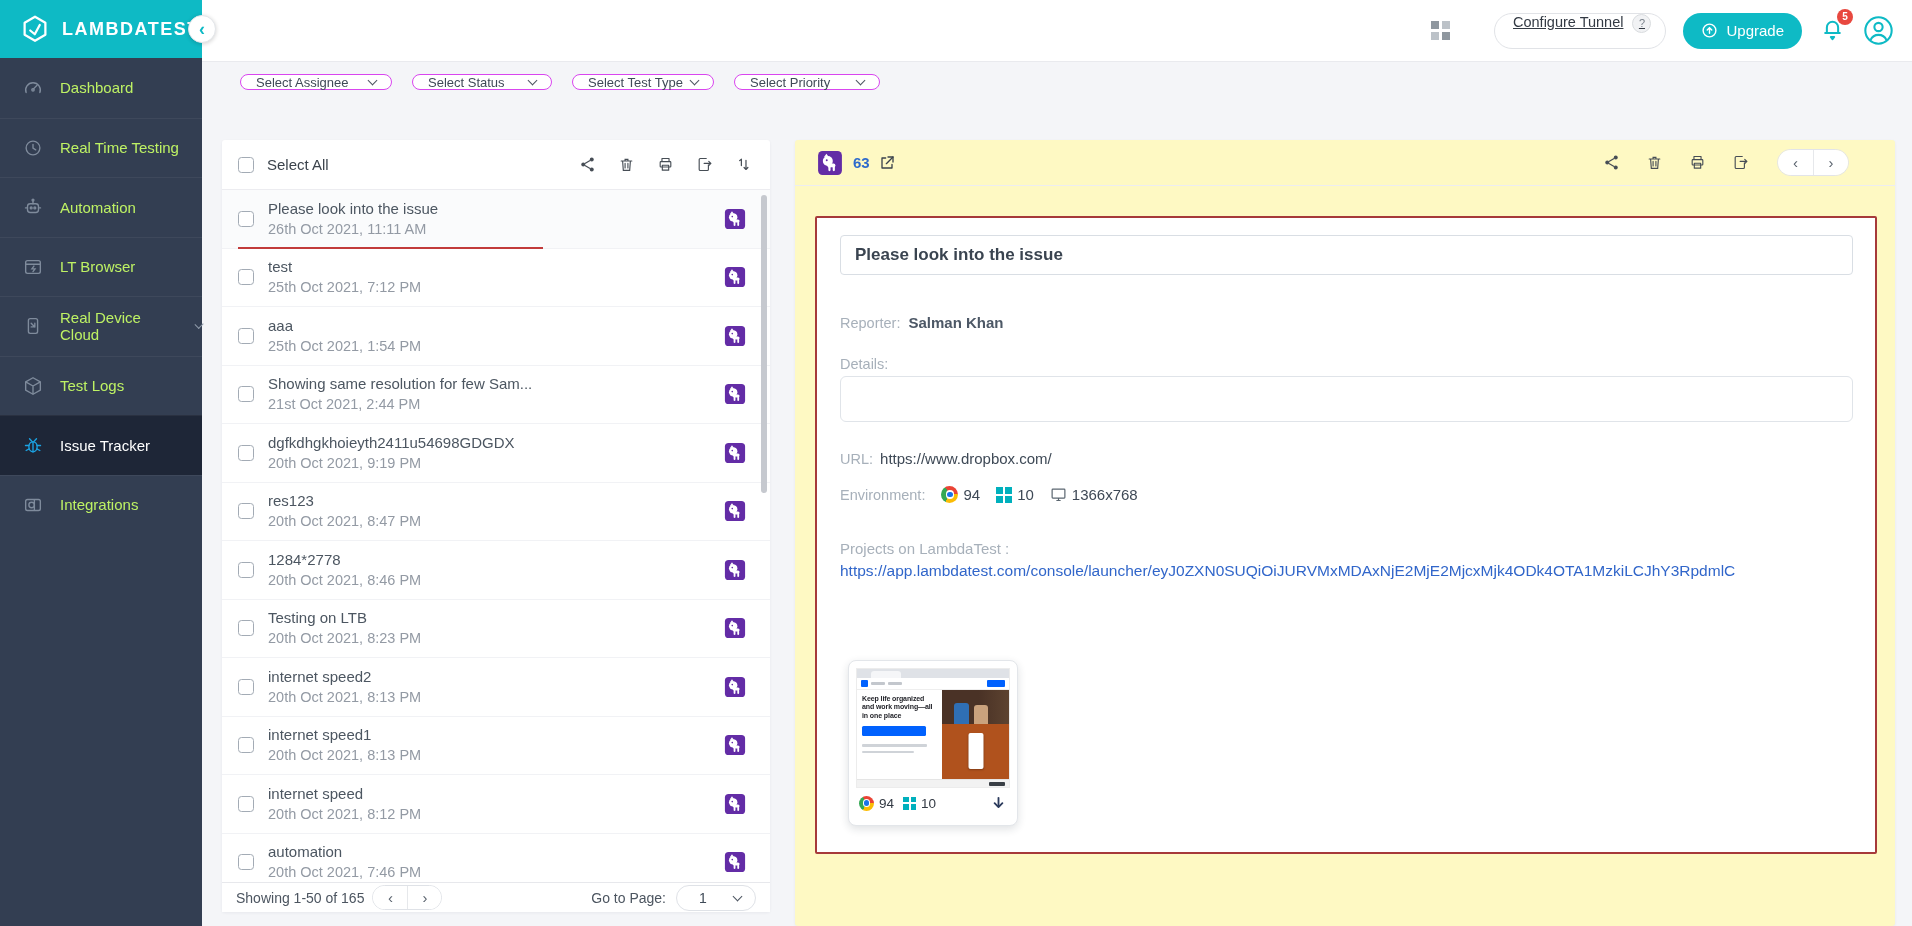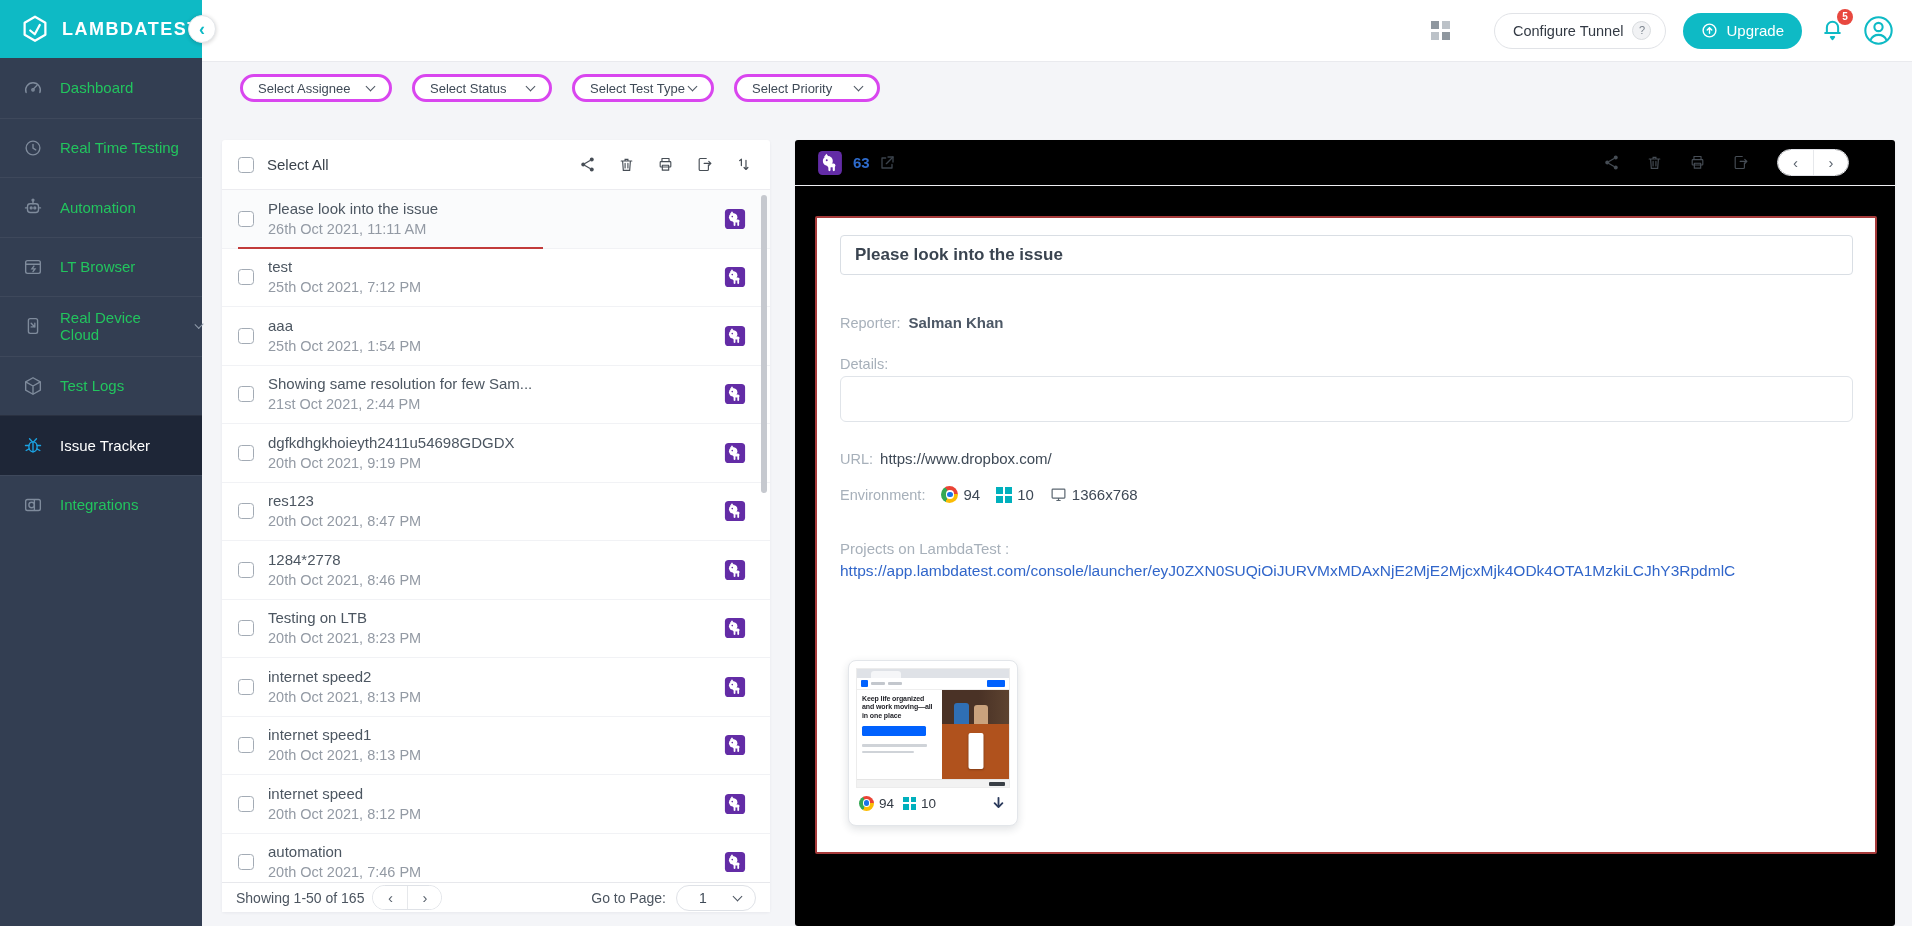--- a/index.html
+++ b/index.html
@@ -10,47 +10,47 @@
   
   .sidebar { position:absolute; left:0; top:0; width:202px; height:926px; background:#333e52; z-index:5; }
   .logo-band { height:58px; background:#0ebac5; display:flex; align-items:center; padding-left:20px; gap:12px; }
   .logo-band svg { flex:0 0 auto; }
   .logo-text { color:#fff; font-weight:bold; font-size:18px; letter-spacing:1.5px; }
   .collapse-btn { position:absolute; left:188px; top:15px; width:28px; height:28px; border-radius:50%;
     background:#fff; border:1px solid #e3e6ea; box-shadow:0 1px 4px rgba(0,0,0,.18); color:#0ebac5;
     font-size:18px; font-weight:bold; line-height:25px; text-align:center; cursor:pointer; z-index:9; }
   .side-nav { position:absolute; top:58px; left:0; right:0; }
   .side-item { height:59.5px; display:flex; align-items:center; padding-left:22px; gap:16px;
-    color:#22c55e; font-size:15px; border-top:1px solid rgba(255,255,255,.055); cursor:pointer; }
+    color:#bef264; font-size:15px; border-top:1px solid rgba(255,255,255,.055); cursor:pointer; }
   .side-item:first-child { border-top:none; }
   .side-item .sicon { width:22px; height:22px; color:#7f8b9c; flex:0 0 auto; }
   .side-item.active { background:#1e2637; color:#ffffff; }
   .side-item.active .sicon { color:#1ba2e2; }
   .side-chev { width:7px; height:7px; border-right:1.6px solid #8d98a8; border-bottom:1.6px solid #8d98a8;
     transform:rotate(45deg); margin-left:6px; margin-top:-4px; }
 
   
   .topbar { position:absolute; left:202px; top:0; right:0; height:62px; background:#fff;
     border-bottom:1px solid #e9eaee; display:flex; align-items:center; justify-content:flex-end;
     padding-right:18px; gap:17px; z-index:4; }
   .grid-icon { margin-right:26px; cursor:pointer; }
   .pill-btn { height:36px; border-radius:18px; background:#fff; border:1px solid #e1e3e7;
-    display:flex; align-items:center; gap:9px; padding:0 14px 0 18px; font-size:14.5px; color:#333a44; cursor:pointer; }
+    display:flex; gap:9px; padding:0 14px 0 18px; font-size:14.5px; color:#333a44; cursor:pointer;text-decoration:underline; }
   .q-circle { width:19px; height:19px; border-radius:50%; background:#f1f2f4; border:1px solid #d9dcdf;
     color:#7a828c; font-size:11px; text-align:center; line-height:17px; }
   .upgrade-btn { height:36px; border-radius:18px; background:#0ebac5; border:none; color:#fff;
     display:flex; align-items:center; gap:8px; padding:0 18px; font-size:15px; cursor:pointer; }
   .bell-wrap { position:relative; cursor:pointer; }
   .badge { position:absolute; top:-6px; right:-7px; min-width:16px; height:16px; border-radius:8px;
     background:#e8483f; color:#fff; font-size:10px; font-weight:bold; text-align:center; line-height:16px; padding:0 3px; }
   .avatar { cursor:pointer; }
 
   
   .filters { position:absolute; left:240px; top:74px; display:flex; gap:20px; }
-  .filter-pill { height:28px; border-radius:17px; background:#fff; border:3px solid #d946ef;
+  .filter-pill { height:16px; border-radius:17px; background:#fff; border:1px solid #d946ef;
     display:flex; align-items:center; justify-content:space-between; padding:0 15px;
     font-size:13px; color:#3f4a57; cursor:pointer; }
   .filter-pill:nth-child(1){ width:152px; } .filter-pill:nth-child(2){ width:140px; }
   .filter-pill:nth-child(3){ width:142px; } .filter-pill:nth-child(4){ width:146px; }
   .chev-down { width:7px; height:7px; border-right:1.8px solid #4c5560; border-bottom:1.8px solid #4c5560;
     transform:rotate(45deg); margin-top:-3px; }
 
   
   .list-card { position:absolute; left:222px; top:140px; width:548px; height:772px; background:#fff;
     border-radius:3px; box-shadow:0 1px 3px rgba(30,40,60,.06); }
@@ -72,21 +72,21 @@
   .pagination { position:absolute; bottom:0; left:0; right:0; height:30px; border-top:1px solid #e7e8ec;
     display:flex; align-items:center; padding:0 14px; font-size:14px; color:#4c5560; background:#fff; }
   .page-nav { display:flex; margin-left:8px; border:1px solid #dfe2e7; border-radius:13px; overflow:hidden; height:25px; }
   .page-nav .pn { width:34px; text-align:center; line-height:23px; font-size:15px; color:#59626d; cursor:pointer; background:#fff; border:none; }
   .page-nav .pn + .pn { border-left:1px solid #e6e8eb; }
   .goto { margin-left:auto; display:flex; align-items:center; gap:10px; }
   .page-select { width:80px; height:26px; border:1px solid #dfe2e7; border-radius:13px; display:flex; align-items:center;
     justify-content:space-between; padding:0 14px 0 22px; font-size:14px; color:#3f4a57; cursor:pointer; }
 
   
-  .detail-card { position:absolute; left:795px; top:140px; width:1100px; height:786px; background:#000000;
+  .detail-card { position:absolute; left:795px; top:140px; width:1100px; height:786px; background:#fef9c3;
     border-radius:3px; box-shadow:0 1px 3px rgba(30,40,60,.06); }
   .detail-head { height:46px; display:flex; align-items:center; padding:0 22px; border-bottom:1px solid #ededf1; }
   .issue-num { color:#2e6bcc; font-size:15px; font-weight:bold; margin-left:10px; }
   .ext-link { margin-left:9px; color:#3b434c; display:flex; cursor:pointer; }
   .detail-head .head-icons { gap:26px; }
   .dnav { display:flex; margin-left:28px; margin-right:24px; border:1px solid #e2e4e9; border-radius:14px; overflow:hidden; height:27px; }
   .dnav .pn { width:35px; text-align:center; line-height:25px; font-size:15px; color:#59626d; background:#fff; border:none; cursor:pointer; }
   .dnav .pn + .pn { border-left:1px solid #e6e8eb; }
 
   .red-box { position:absolute; left:20px; top:76px; width:1062px; height:638px; border:2px solid #a63a3a; border-radius:2px; background:#fff; }

